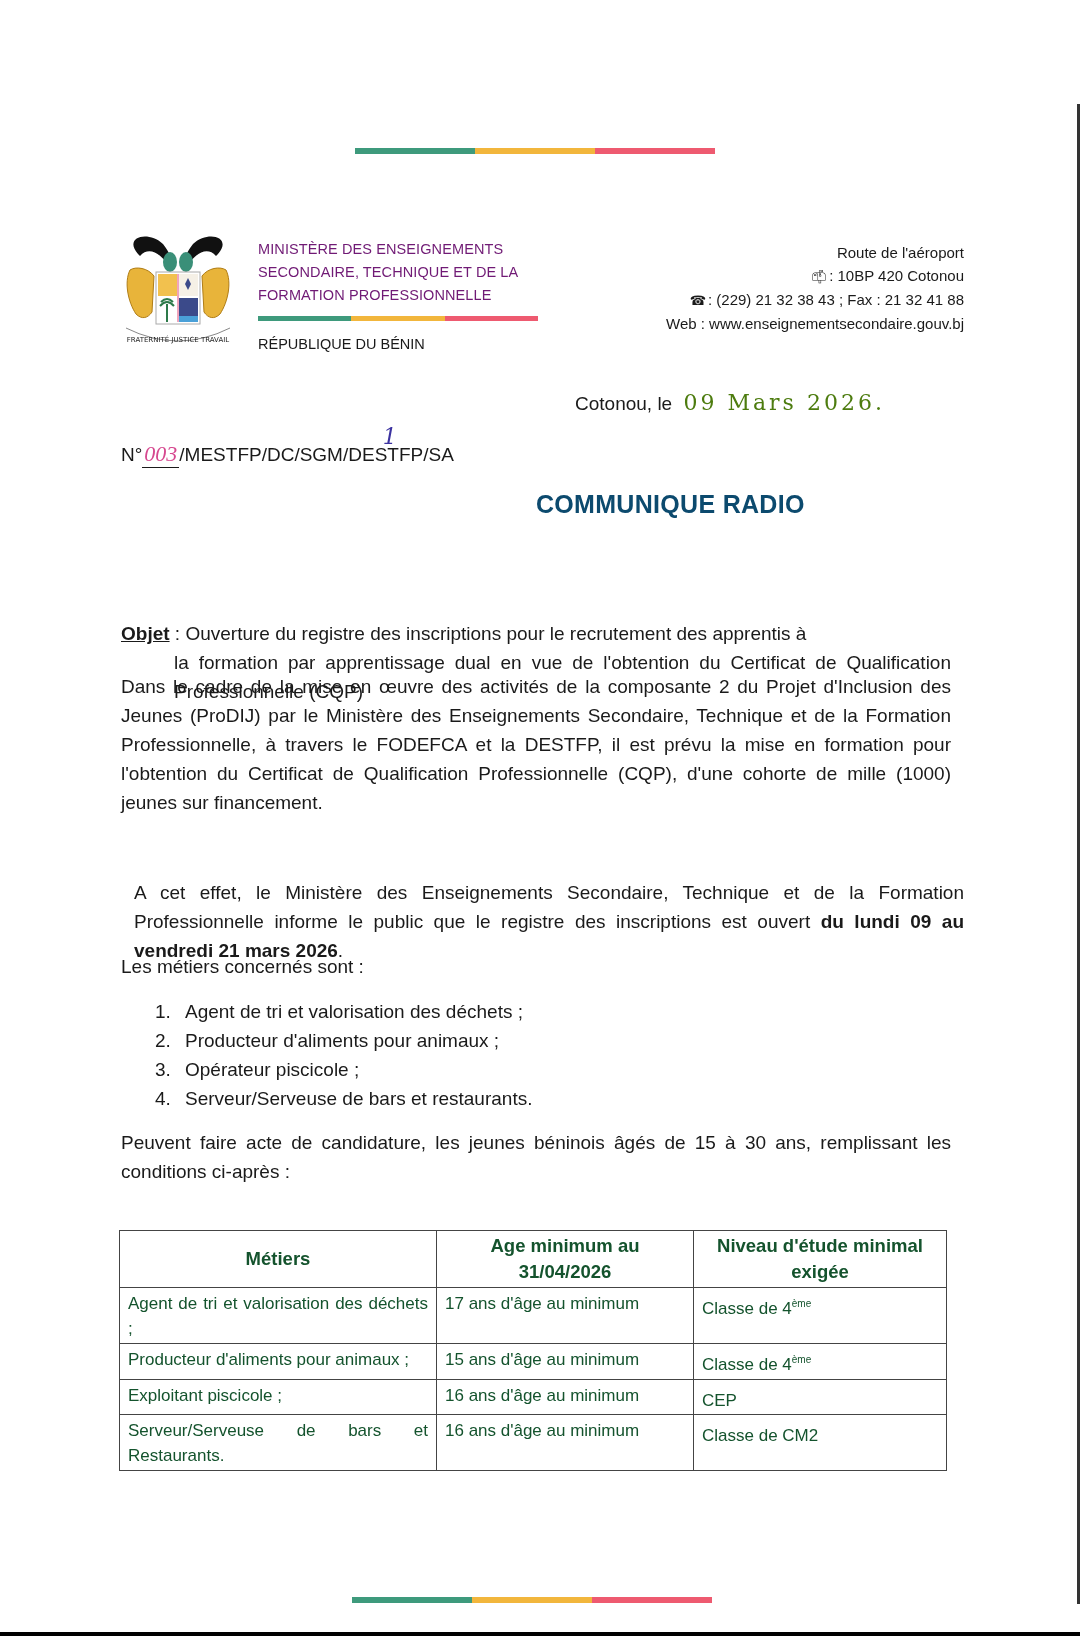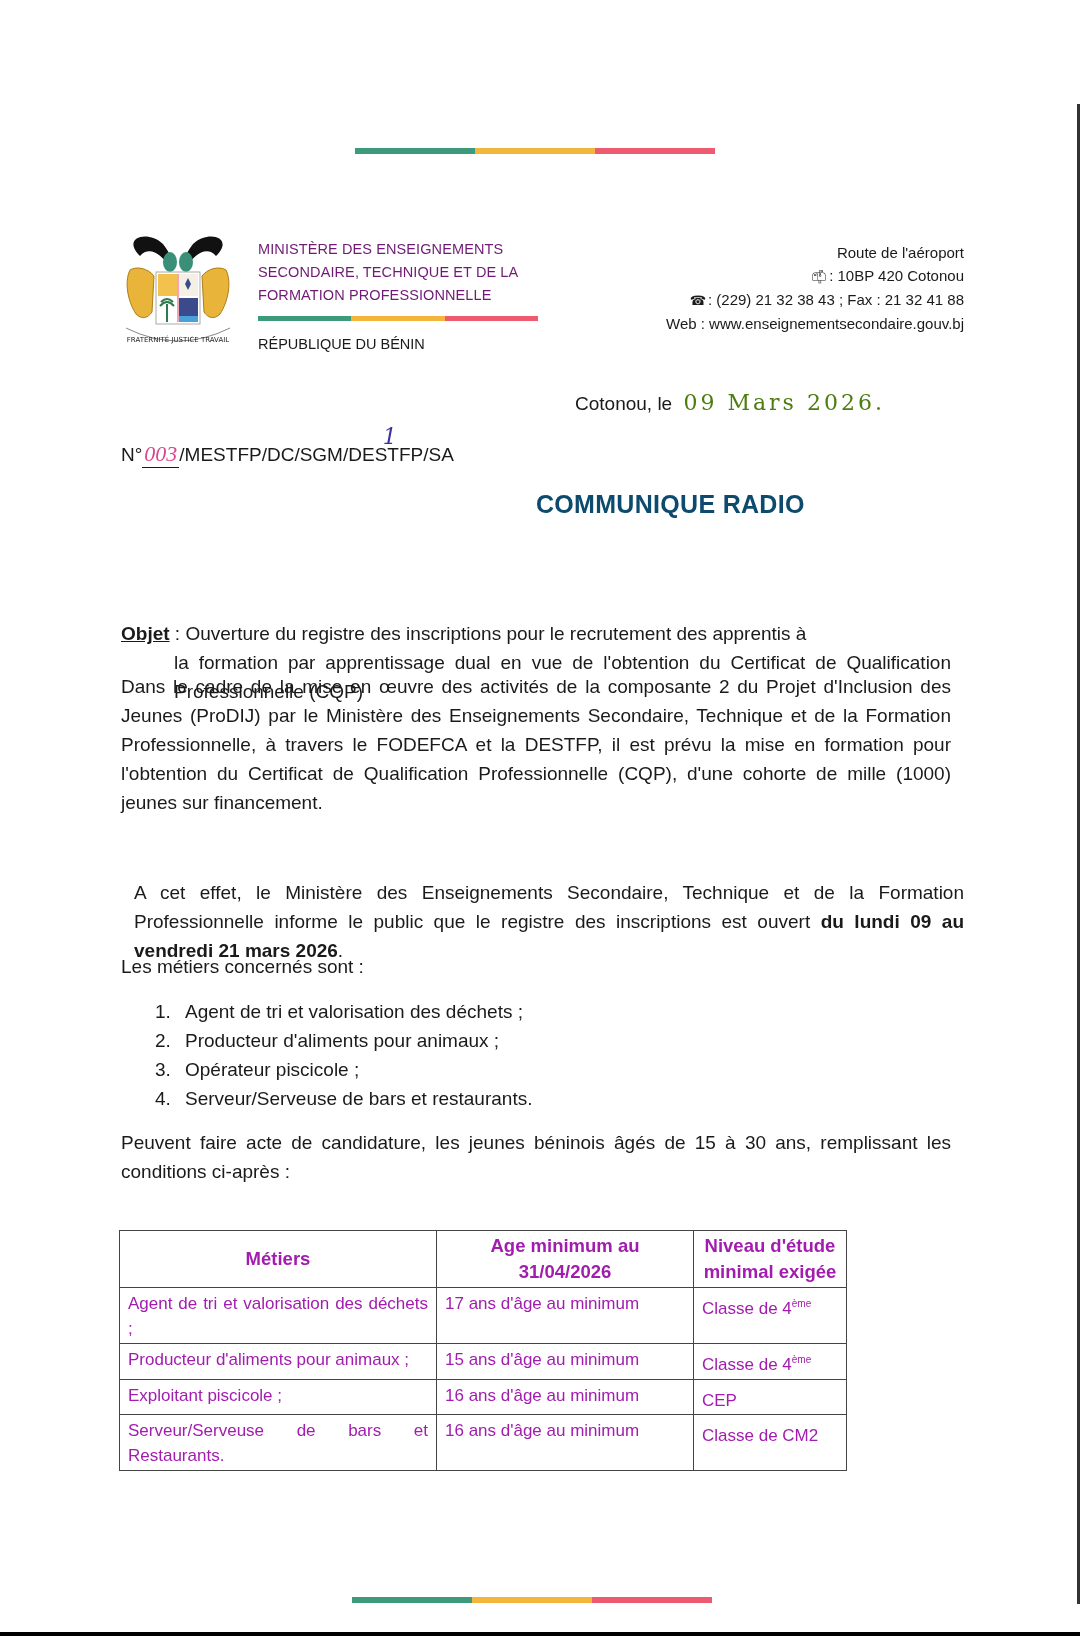--- a/index.html
+++ b/index.html
@@ -44,21 +44,21 @@
     .para2 { top: 878px; margin-left: 13px; }
     .para2 b { font-weight: bold; }
     .intro-list { top: 952px; }
 
     .list { position: absolute; left: 155px; top: 997px; font-size: 19px; line-height: 29px; margin: 0; padding: 0; list-style: none; }
     .list li { display: flex; }
     .list .n { width: 30px; }
 
     .para3 { top: 1128px; }
 
-    table.cond { position: absolute; left: 119px; top: 1230px; width: 728px; border-collapse: collapse; font-size: 17px; color: #a21caf; }
+    table.cond { position: absolute; left: 119px; top: 1230px; width: 828px; border-collapse: collapse; font-size: 17px; color: #14532d; }
     table.cond th, table.cond td { border: 1.5px solid #444; vertical-align: top; }
     table.cond th { font-weight: bold; font-size: 18.5px; text-align: center; vertical-align: middle; line-height: 26px; padding: 2px 6px; height: 52px; }
     table.cond td { padding: 3px 8px 2px 8px; line-height: 25px; }
     table.cond td.c1 { text-align: justify; text-align-last: left; width: 300px; }
     table.cond td.c2 { width: 240px; white-space: nowrap; }
     sup { font-size: 10px; }
   </style>
 </head>
 <body>
 

